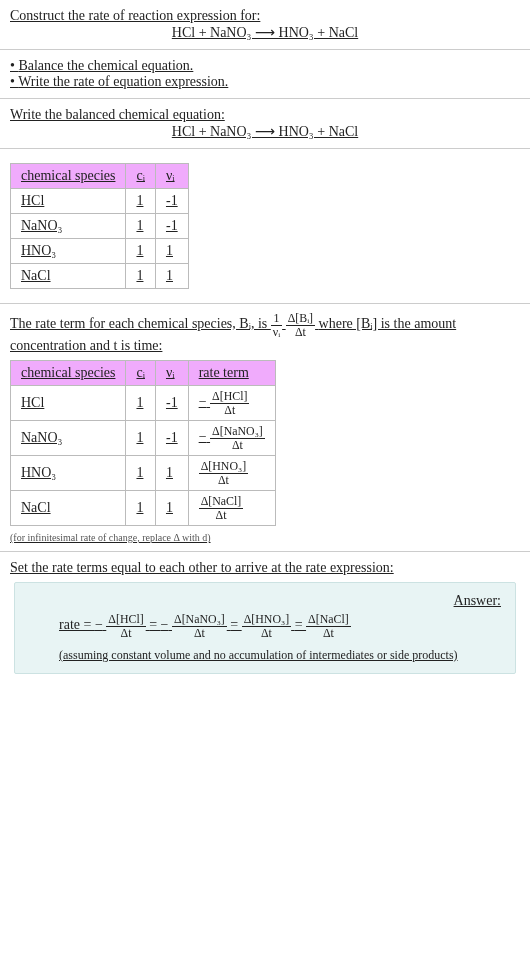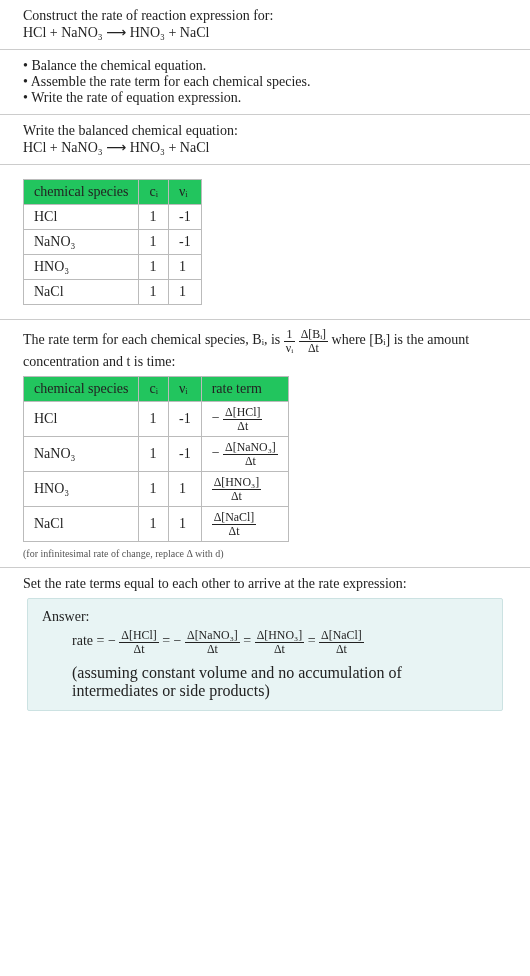--- a/index.html
+++ b/index.html
@@ -5,71 +5,71 @@
   body {
     margin: 0;
     padding: 0;
     font-family: Georgia, 'Times New Roman', serif;
     font-size: 14px;
     color: #222;
     background: #fff;
     width: 530px;
   }
   .section {
-    padding: 8px 23px;
+    padding: 8px 10px;
     border-bottom: 1px solid #ccc;
+    text-decoration: underline;
   }
   .section:last-child { border-bottom: none; }
   .answer-box {
     background: #e8f4f4;
     border: 1px solid #cce2e2;
     padding: 10px 14px;
     margin: 6px 4px;
     border-radius: 2px;
   }
-  .eq { font-family: Georgia, serif; }
+  .eq { font-family: Georgia, serif; text-align: center; }
   table.data {
     border-collapse: collapse;
     margin: 6px 0;
   }
   table.data th, table.data td {
     border: 1px solid #bbb;
     padding: 4px 10px;
     text-align: left;
     font-weight: normal;
   }
-  table.data th { background: #22c55e; }
+  table.data th { background: #f0abfc; }
   .plan-list { margin: 0 0; padding-left: 0; list-style: none; }
   .plan-list li::before { content: "• "; }
   .frac {
     display: inline-block;
     vertical-align: middle;
     text-align: center;
     font-size: 0.85em;
     line-height: 1.05;
   }
   .frac .num { display:block; border-bottom:1px solid #222; padding:0 2px;}
   .frac .den { display:block; padding:0 2px;}
   .small-note { font-size: 10px; color: #555; margin-top:2px;}
   .rate-line { margin: 4px 0 9px 30px; }
-  .answer-label { margin-bottom:4px; }
-  .assume { font-size: 16px; margin-left:30px; }
+  .answer-label { margin-bottom:4px;text-align:right; }
+  .assume { font-size: 12px; margin-left:30px; }
 </style>
 </head>
 <body>
 
 <div class="section">
   <div>Construct the rate of reaction expression for:</div>
   <div class="eq">HCl + NaNO₃  ⟶  HNO₃ + NaCl</div>
 </div>
 
 <div class="section">
   <ul class="plan-list">
     <li>Balance the chemical equation.</li>
-    <li>Assemble the rate term for each chemical species.</li>
     <li>Write the rate of equation expression.</li>
   </ul>
 </div>
 
 <div class="section">
   <div>Write the balanced chemical equation:</div>
   <div class="eq">HCl + NaNO₃  ⟶  HNO₃ + NaCl</div>
 </div>
 
 <div class="section">

